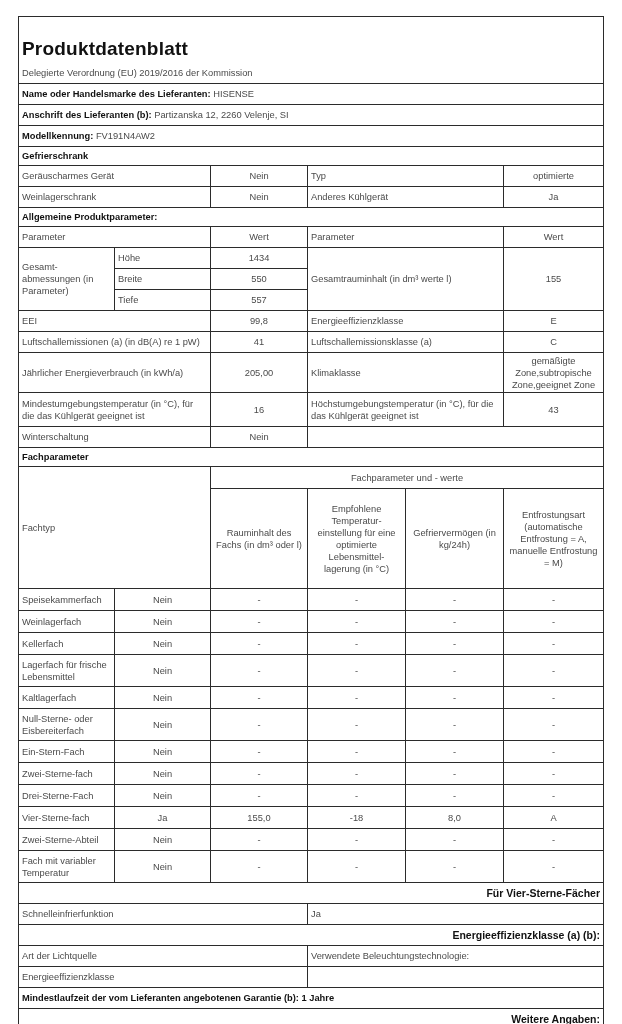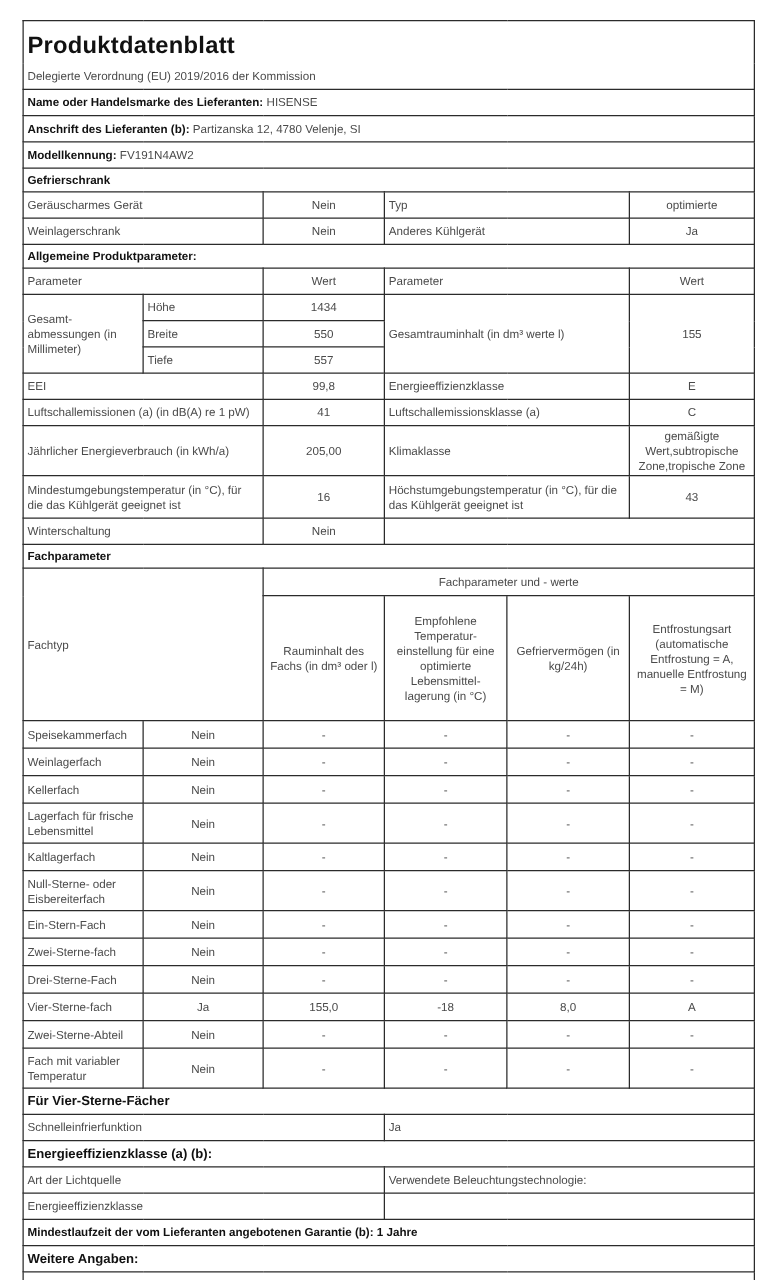--- a/index.html
+++ b/index.html
@@ -4,25 +4,25 @@
 <style>
   html, body { margin: 0; padding: 0; background: #ffffff; }
   body { width: 622px; height: 1024px; position: relative; overflow: hidden;
          font-family: "Liberation Sans", sans-serif; color: #3a3a3a; }
   .sheet { position: absolute; left: 18px; top: 16px; width: 585px; }
   table { border-collapse: collapse; width: 585px; table-layout: fixed; }
   td { border: 1.3px solid #2b2b2b; font-size: 9.3px; padding: 0 3px; vertical-align: middle;
        line-height: 12px; color: #4a4a4a; }
   td.c { text-align: center; }
   td.b { font-weight: bold; color: #111; }
-  .title-cell { border-bottom: none; padding-top: 8px; height: 26px; margin-top: 48px; }
+  .title-cell { border-bottom: none; padding-top: 20px; height: 26px; margin-top: 48px; }
   .title { font-size: 19px; font-weight: bold; color: #111; letter-spacing: 0.2px; }
   .sub-cell { border-top: none; height: 20px; margin-left: 18px; }
   .lbl { font-weight: bold; color: #111; text-align: right; }
-  .big { font-size: 10.5px; }
+  .big { font-size: 10.5px; text-align: right; }
   .h22 { height: 21px; }
   .h20 { height: 19px; }
   .h24 { height: 23px; }
   a.link { color: #4a4a4a; text-decoration: none; }
 </style>
 </head>
 <body>
 
 <div class="sheet">
 <table>
@@ -45,21 +45,21 @@
     </tr>
     <tr class="h22">
       <td colspan="6">
         <span class="lbl">Name oder Handelsmarke des Lieferanten:</span>
         <span>HISENSE</span>
       </td>
     </tr>
     <tr class="h22">
       <td colspan="6">
         <span class="lbl">Anschrift des Lieferanten (b):</span>
-        <span>Partizanska 12, 4780 Velenje, SI</span>
+        <span>Partizanska 12, 2260 Velenje, SI</span>
       </td>
     </tr>
     <tr class="h22">
       <td colspan="6">
         <span class="lbl">Modellkennung:</span>
         <span>FV191N4AW2</span>
       </td>
     </tr>
     <tr class="h20">
       <td colspan="6" class="b">Gefrierschrank</td>
@@ -79,21 +79,21 @@
     <tr class="h20">
       <td colspan="6" class="b">Allgemeine Produktparameter:</td>
     </tr>
     <tr class="h22">
       <td colspan="2">Parameter</td>
       <td class="c">Wert</td>
       <td colspan="2">Parameter</td>
       <td class="c">Wert</td>
     </tr>
     <tr class="h22">
-      <td rowspan="3">Gesamt-abmessungen (in Millimeter)</td>
+      <td rowspan="3">Gesamt-abmessungen (in Parameter)</td>
       <td>Höhe</td>
       <td class="c">1434</td>
       <td rowspan="3" colspan="2">Gesamtrauminhalt (in dm³ werte l)</td>
       <td rowspan="3" class="c">155</td>
     </tr>
     <tr class="h22">
       <td>Breite</td>
       <td class="c">550</td>
     </tr>
     <tr class="h22">
@@ -109,21 +109,21 @@
     <tr class="h22">
       <td colspan="2">Luftschallemissionen (a) (in dB(A) re 1 pW)</td>
       <td class="c">41</td>
       <td colspan="2">Luftschallemissionsklasse (a)</td>
       <td class="c">C</td>
     </tr>
     <tr style="height:40px">
       <td colspan="2">Jährlicher Energieverbrauch (in kWh/a)</td>
       <td class="c">205,00</td>
       <td colspan="2">Klimaklasse</td>
-      <td class="c">gemäßigte Wert,subtropische Zone,tropische Zone</td>
+      <td class="c">gemäßigte Zone,subtropische Zone,geeignet Zone</td>
     </tr>
     <tr style="height:34px">
       <td colspan="2">Mindestumgebungstemperatur (in °C), für die das Kühlgerät geeignet ist</td>
       <td class="c">16</td>
       <td colspan="2">Höchstumgebungstemperatur (in °C), für die das Kühlgerät geeignet ist</td>
       <td class="c">43</td>
     </tr>
     <tr class="h22">
       <td colspan="2">Winterschaltung</td>
       <td class="c">Nein</td>

